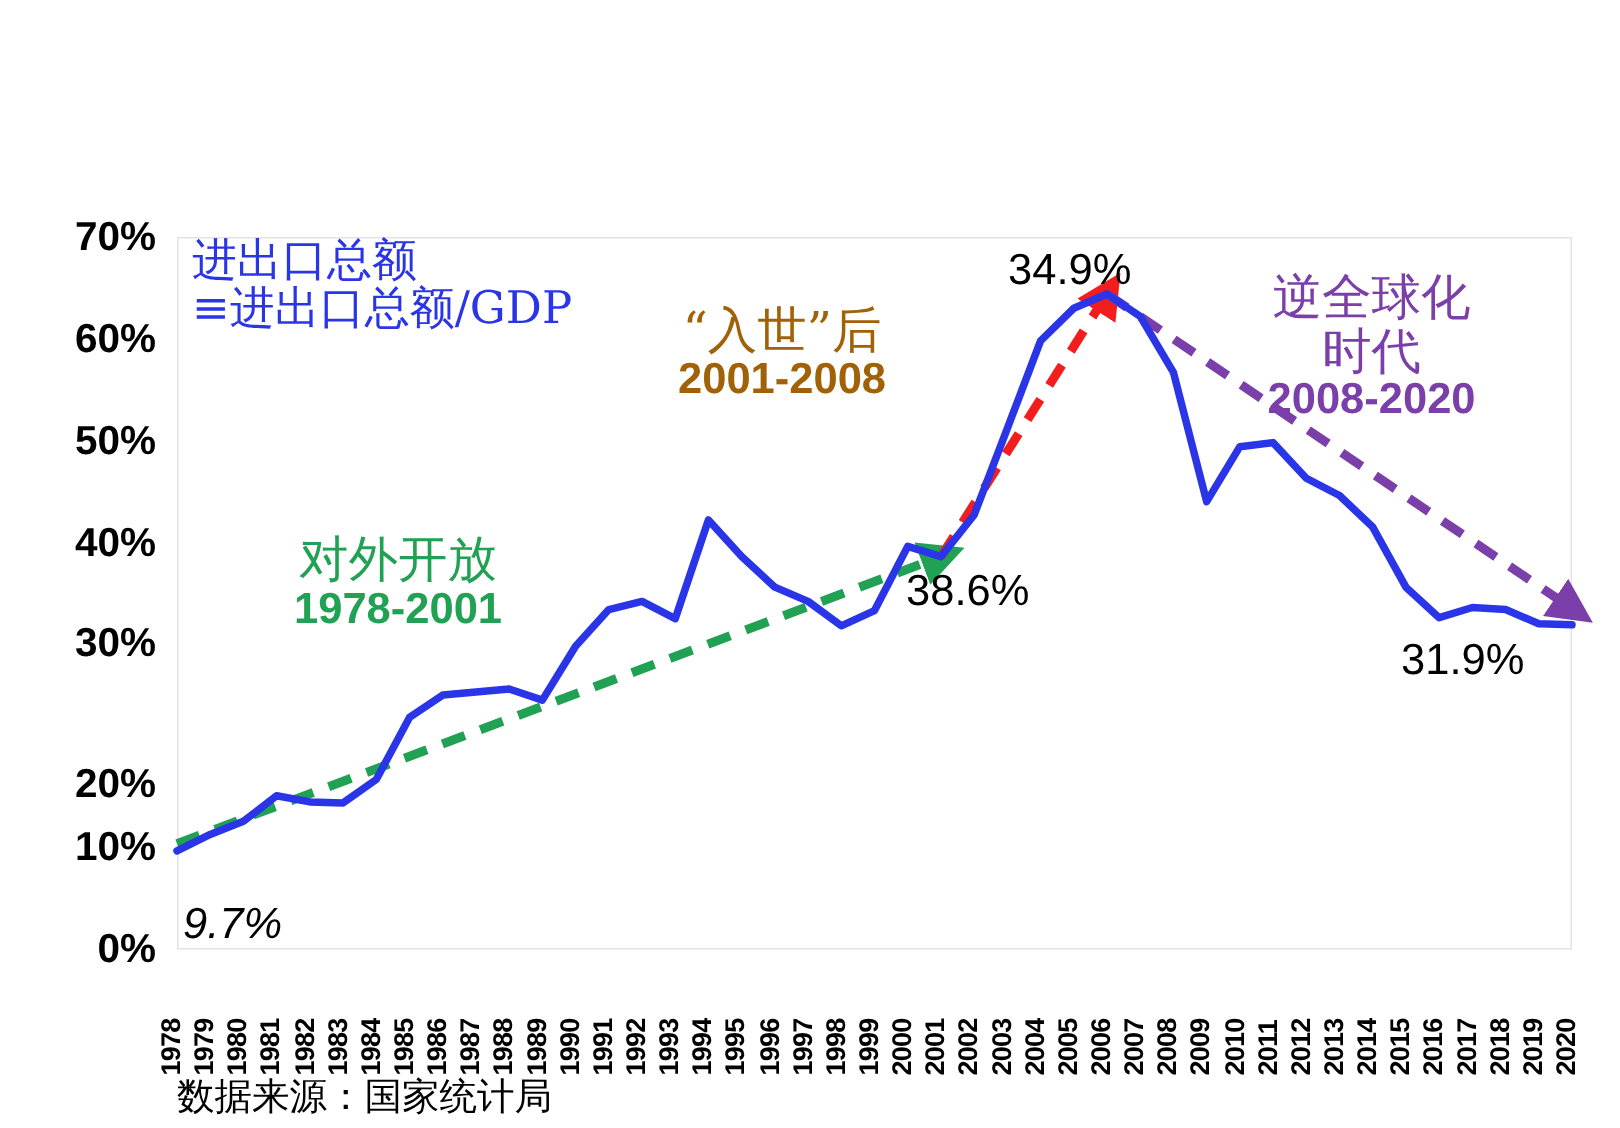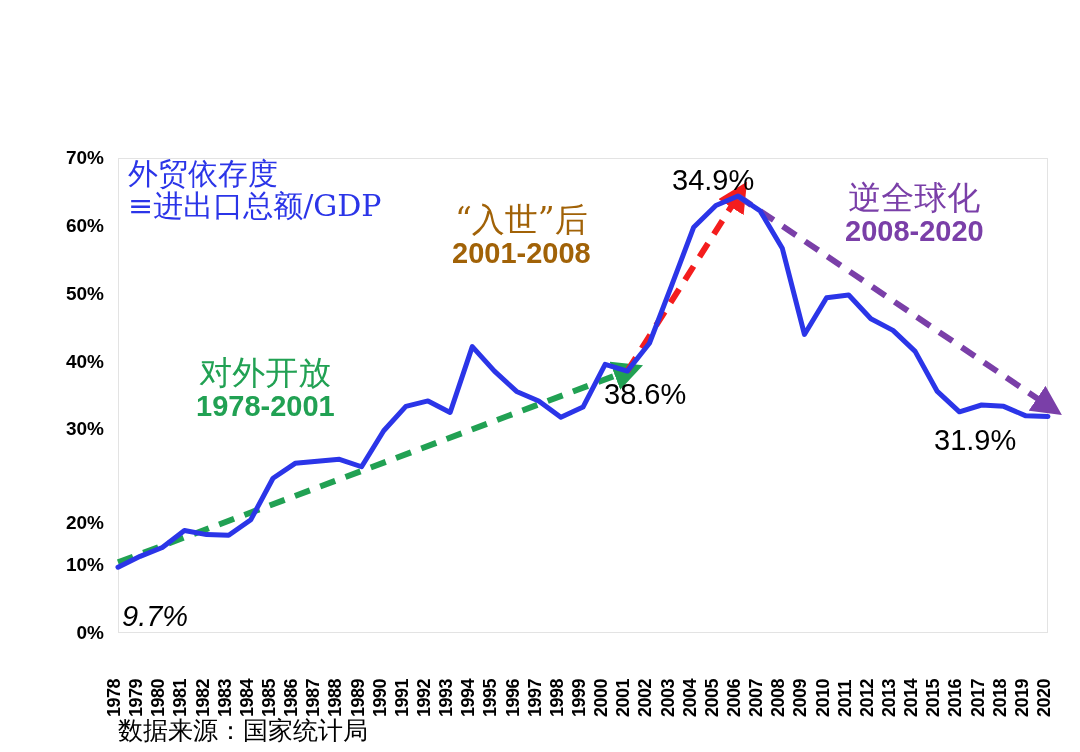--- a/index.html
+++ b/index.html
@@ -40,21 +40,21 @@
     border: 1px solid #e3e3e3;
     background: #ffffff;
   }
 
   
   .y-tick {
     position: absolute;
     right: 1034px;            
     width: 0;
     text-align: right;
-    font-size: 19px;
+    font-size: 27px;
     font-weight: 700;
     color: #000000;
     white-space: nowrap;
     transform: translateY(-50%);
   }
   #y-axis-labels {
     position: absolute;
     left: 0; top: 0;
     width: 110px; height: 752px;
     pointer-events: none;
@@ -257,36 +257,37 @@
     </defs>
     <g id="trend-layer">
         <line x1="118" y1="562.4285714285714" x2="627.2857142857143" y2="371.07142857142856" stroke="#21a153" stroke-width="6" stroke-dasharray="16 11" stroke-linecap="butt" marker-end="url(#arrow-green)"></line>
         <line x1="627.2857142857143" y1="371.07142857142856" x2="738" y2="196" stroke="#f41d1d" stroke-width="6" stroke-dasharray="16 11" stroke-linecap="butt" marker-end="url(#arrow-red)"></line>
         <line x1="738" y1="196" x2="1048" y2="405.67857142857144" stroke="#7a3fa8" stroke-width="6" stroke-dasharray="16 11" stroke-linecap="butt" marker-end="url(#arrow-purple)"></line>
       </g>
     <path id="series-path" fill="none" stroke="#2b35e8" stroke-width="5" stroke-linejoin="round" stroke-linecap="round" d="M118.00,567.18 L140.14,556.32 L162.29,547.50 L184.43,530.54 L206.57,534.61 L228.71,535.29 L250.86,519.68 L273.00,478.29 L295.14,463.36 L317.29,461.32 L339.43,459.29 L361.57,466.75 L383.71,430.79 L405.86,406.36 L428.00,400.93 L450.14,412.46 L472.29,346.64 L494.43,371.07 L516.57,391.43 L538.71,400.93 L560.86,417.21 L583.00,407.04 L605.14,364.29 L627.29,371.07 L649.43,343.25 L671.57,285.57 L693.71,227.21 L715.86,205.50 L738.00,196.00 L760.14,210.93 L782.29,248.25 L804.43,334.43 L826.57,297.79 L848.71,295.07 L870.86,318.82 L893.00,330.36 L915.14,351.39 L937.29,391.43 L959.43,411.79 L981.57,405.00 L1003.71,406.36 L1025.86,415.86 L1048.00,416.54"></path>
   </svg>
 
   <div class="anno" id="anno-legend">
-    <div class="l1">外贸依存度</div>
+    <div class="l1">进出口总额</div>
     <div class="l2">≡进出口总额/GDP</div>
   </div>
 
   <div class="anno" id="anno-green">
     <div class="cn">对外开放</div>
     <div class="yr">1978-2001</div>
   </div>
 
   <div class="anno" id="anno-red">
     <div class="cn">“入世”后</div>
     <div class="yr">2001-2008</div>
   </div>
 
   <div class="anno" id="anno-purple">
     <div class="cn">逆全球化</div>
+    <div class="cn">时代</div>
     <div class="yr">2008-2020</div>
   </div>
 
   <div class="pt-label" id="label-9">9.7%</div>
   <div class="pt-label" id="label-38">38.6%</div>
   <div class="pt-label" id="label-64">34.9%</div>
   <div class="pt-label" id="label-31">31.9%</div>
 
   <div id="source-note">数据来源：国家统计局</div>
 </div>

